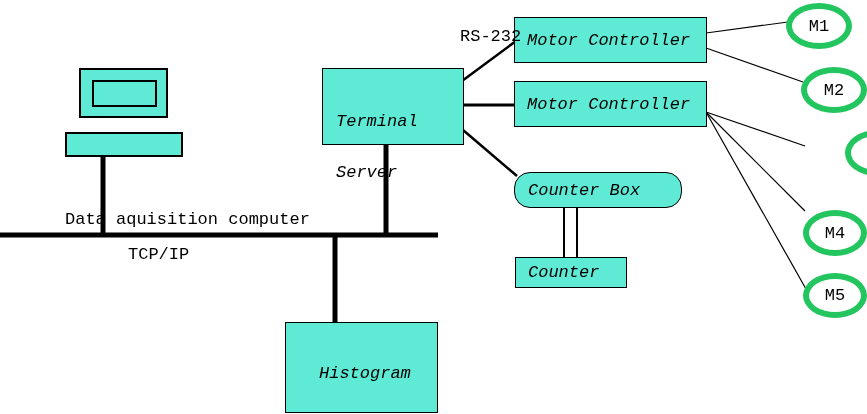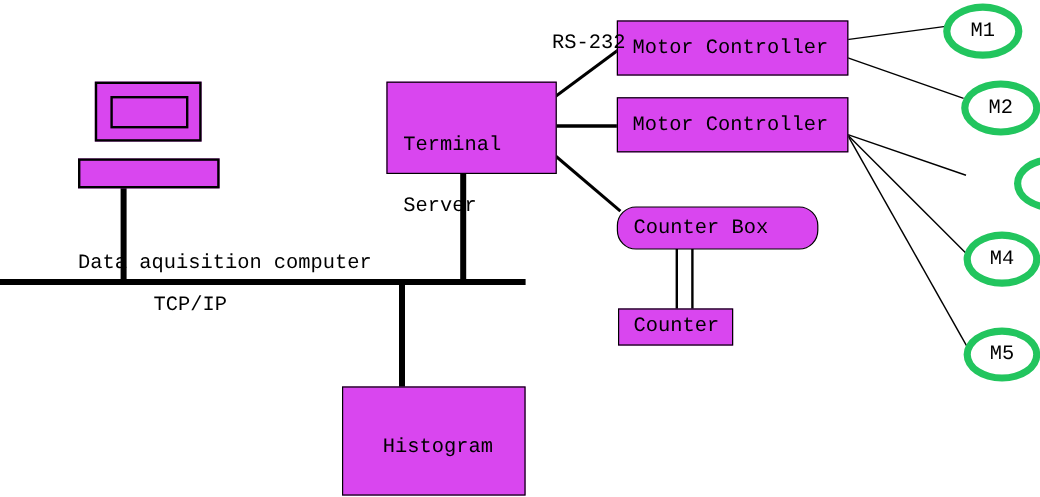--- a/index.html
+++ b/index.html
@@ -21,23 +21,24 @@
   .wires {
     position: absolute;
     left: 0; top: 0;
     width: 867px; height: 414px;
     z-index: 0;
   }
   .box {
     position: absolute;
     box-sizing: border-box;
     border: 1.5px solid #000000;
-    background: #d946ef;
+    background: #5eead4;
     z-index: 1;
     white-space: pre;
+    font-style: italic;
   }
   .vcenter {
     display: flex;
     align-items: center;
   }
   .ellipse {
     position: absolute;
     box-sizing: border-box;
     border: 6px solid #22c55e;
     border-radius: 50%;
@@ -54,27 +55,27 @@
   }
   
   .monitor-outer { left: 79px; top: 68px; width: 89px; height: 50px; border-width: 2px; }
   .monitor-inner { left: 92px; top: 80px; width: 65px; height: 27px; border-width: 2px; }
   .keyboard     { left: 65px; top: 132px; width: 118px; height: 25px; border-width: 2px; }
   
   .terminal-server   { left: 322px; top: 68px;  width: 142px; height: 77px; padding: 10px 0 12px 13px; }
   .motor-controller-1{ left: 514px; top: 17px;  width: 193px; height: 46px; padding-left: 12px; }
   .motor-controller-2{ left: 514px; top: 81px;  width: 193px; height: 46px; padding-left: 12px; }
   .counter-box       { left: 514px; top: 172px; width: 168px; height: 36px; padding-left: 13px; border-radius: 16px; }
-  .counter           { left: 515px; top: 257px; width: 96px; height: 31px; padding-left: 12px; }
+  .counter           { left: 515px; top: 257px; width: 112px; height: 31px; padding-left: 12px; }
   .histogram-memory  { left: 285px; top: 322px; width: 153px; height: 91px; padding: 8px 0 0 33px; }
   
   .m1 { left: 786px; top: 3px;   width: 66px; height: 46px; }
   .m2 { left: 801px; top: 67px;  width: 66px; height: 46px; }
   .m3 { left: 845px; top: 130px; width: 64px; height: 46px; }
-  .m4 { left: 803px; top: 193px; width: 64px; height: 46px; }
+  .m4 { left: 803px; top: 210px; width: 64px; height: 46px; }
   .m5 { left: 803px; top: 273px; width: 64px; height: 45px; }
   
   .lbl-computer { left: 65px;  top: 166px; margin-top: 45px; }
   .lbl-tcpip    { left: 128px; top: 246px; }
   .lbl-rs232    { left: 437px; top: 28px; margin-left: 23px;  }
 </style>
 </head>
 <body>
 
 <div class="canvas">

